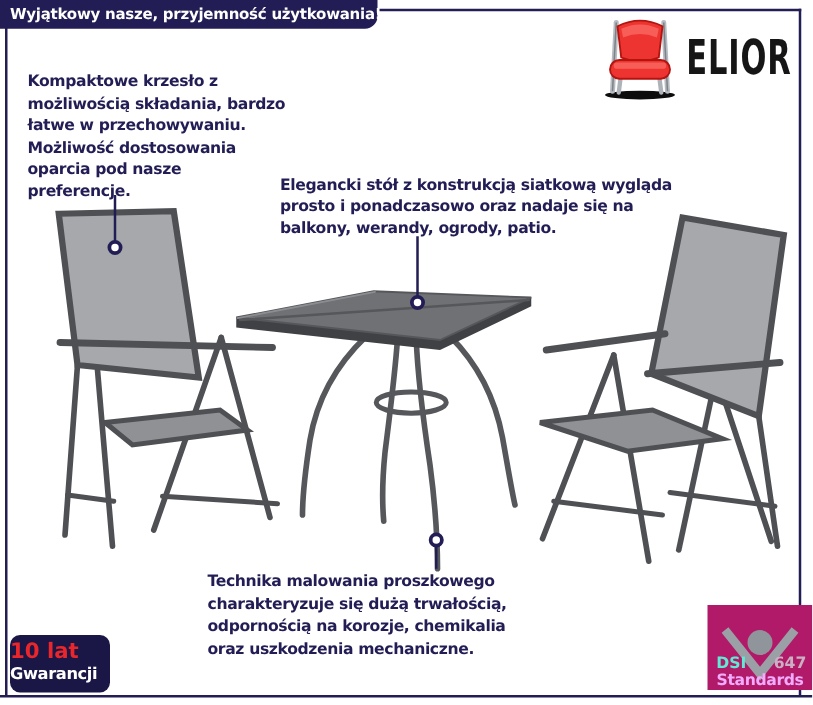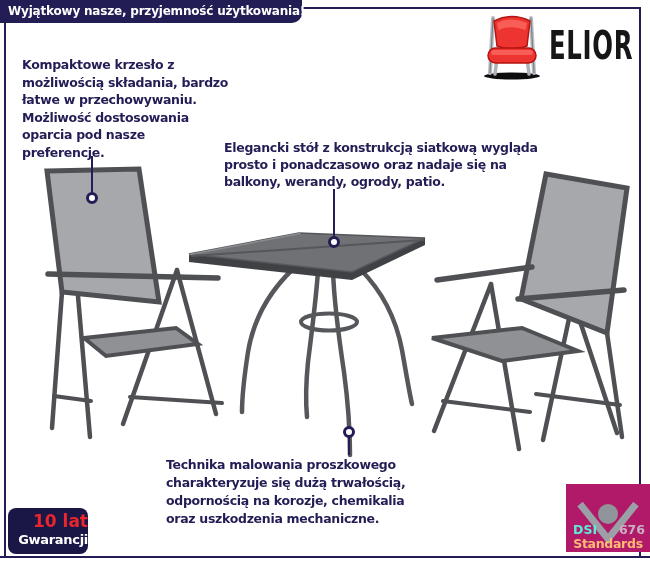--- a/index.html
+++ b/index.html
@@ -51,39 +51,39 @@
   #dot-chair{left:86px;top:192px;}
   #dot-table{left:328px;top:236px;}
   #dot-coating{left:343px;top:426px;}
 
   
   #furniture{position:absolute;left:0;top:0;width:650px;height:564px;}
 
   
   #warranty-badge{
     position:absolute;left:8px;top:508px;width:80px;height:46px;background:#1a1747;
-    border-radius:8px;text-align:right;box-sizing:border-box;padding-top:4px;
+    border-radius:8px;text-align:left;box-sizing:border-box;padding-top:4px;
   }
   #warranty-value{color:#e8262b;font-size:17px;font-weight:bold;line-height:19px;}
   #warranty-label{color:#ffffff;font-size:13px;font-weight:bold;line-height:18px;letter-spacing:-0.3px;}
 
   
   #standards-badge{
     position:absolute;left:566px;top:484px;width:84px;height:68px;background:#b01a68;
     overflow:hidden;
   }
   #standards-badge svg{position:absolute;left:0;top:0;}
   #standards-brand{
     position:absolute;left:0;top:2px;width:100%;text-align:center;color:#ffffff;
     font-size:16px;font-weight:bold;letter-spacing:-0.5px;
   }
   #standards-dsi{position:absolute;left:7px;top:38px;color:#5eead4;font-size:12.5px;font-weight:bold;}
   #standards-code{position:absolute;right:5px;top:38px;color:#c9b0c3;font-size:12.5px;font-weight:bold;}
   #standards-label{
-    position:absolute;left:0;bottom:1px;width:100%;text-align:center;color:#fdba74;
+    position:absolute;left:0;bottom:1px;width:100%;text-align:center;color:#f0abfc;
     font-size:12.5px;font-weight:bold;letter-spacing:-0.3px;
   }
 </style>
 </head>
 <body>
 
 <div id="poster">
 
   <div class="line" id="top-line"></div>
   <div class="line" id="right-line"></div>
@@ -172,17 +172,17 @@
     <div id="warranty-value">10 lat</div>
     <div id="warranty-label">Gwarancji</div>
   </div>
 
   <div id="standards-badge">
     <svg width="84" height="68" viewBox="0 0 84 68">
       <polyline points="14,20 42,55 70,20" stroke="#9aa0a6" stroke-width="7" fill="none"></polyline>
       <circle cx="42" cy="30" r="10" fill="#8f959b"></circle>
     </svg>
     <div id="standards-dsi">DSI</div>
-    <div id="standards-code">676</div>
+    <div id="standards-code">647</div>
     <div id="standards-label">Standards</div>
   </div>
 
 </div>
 
 </body></html>

